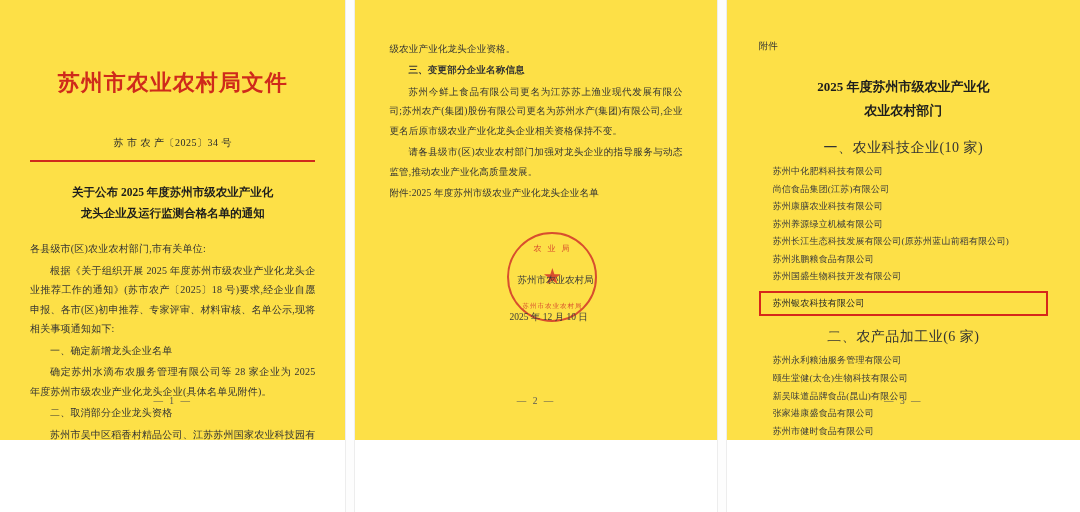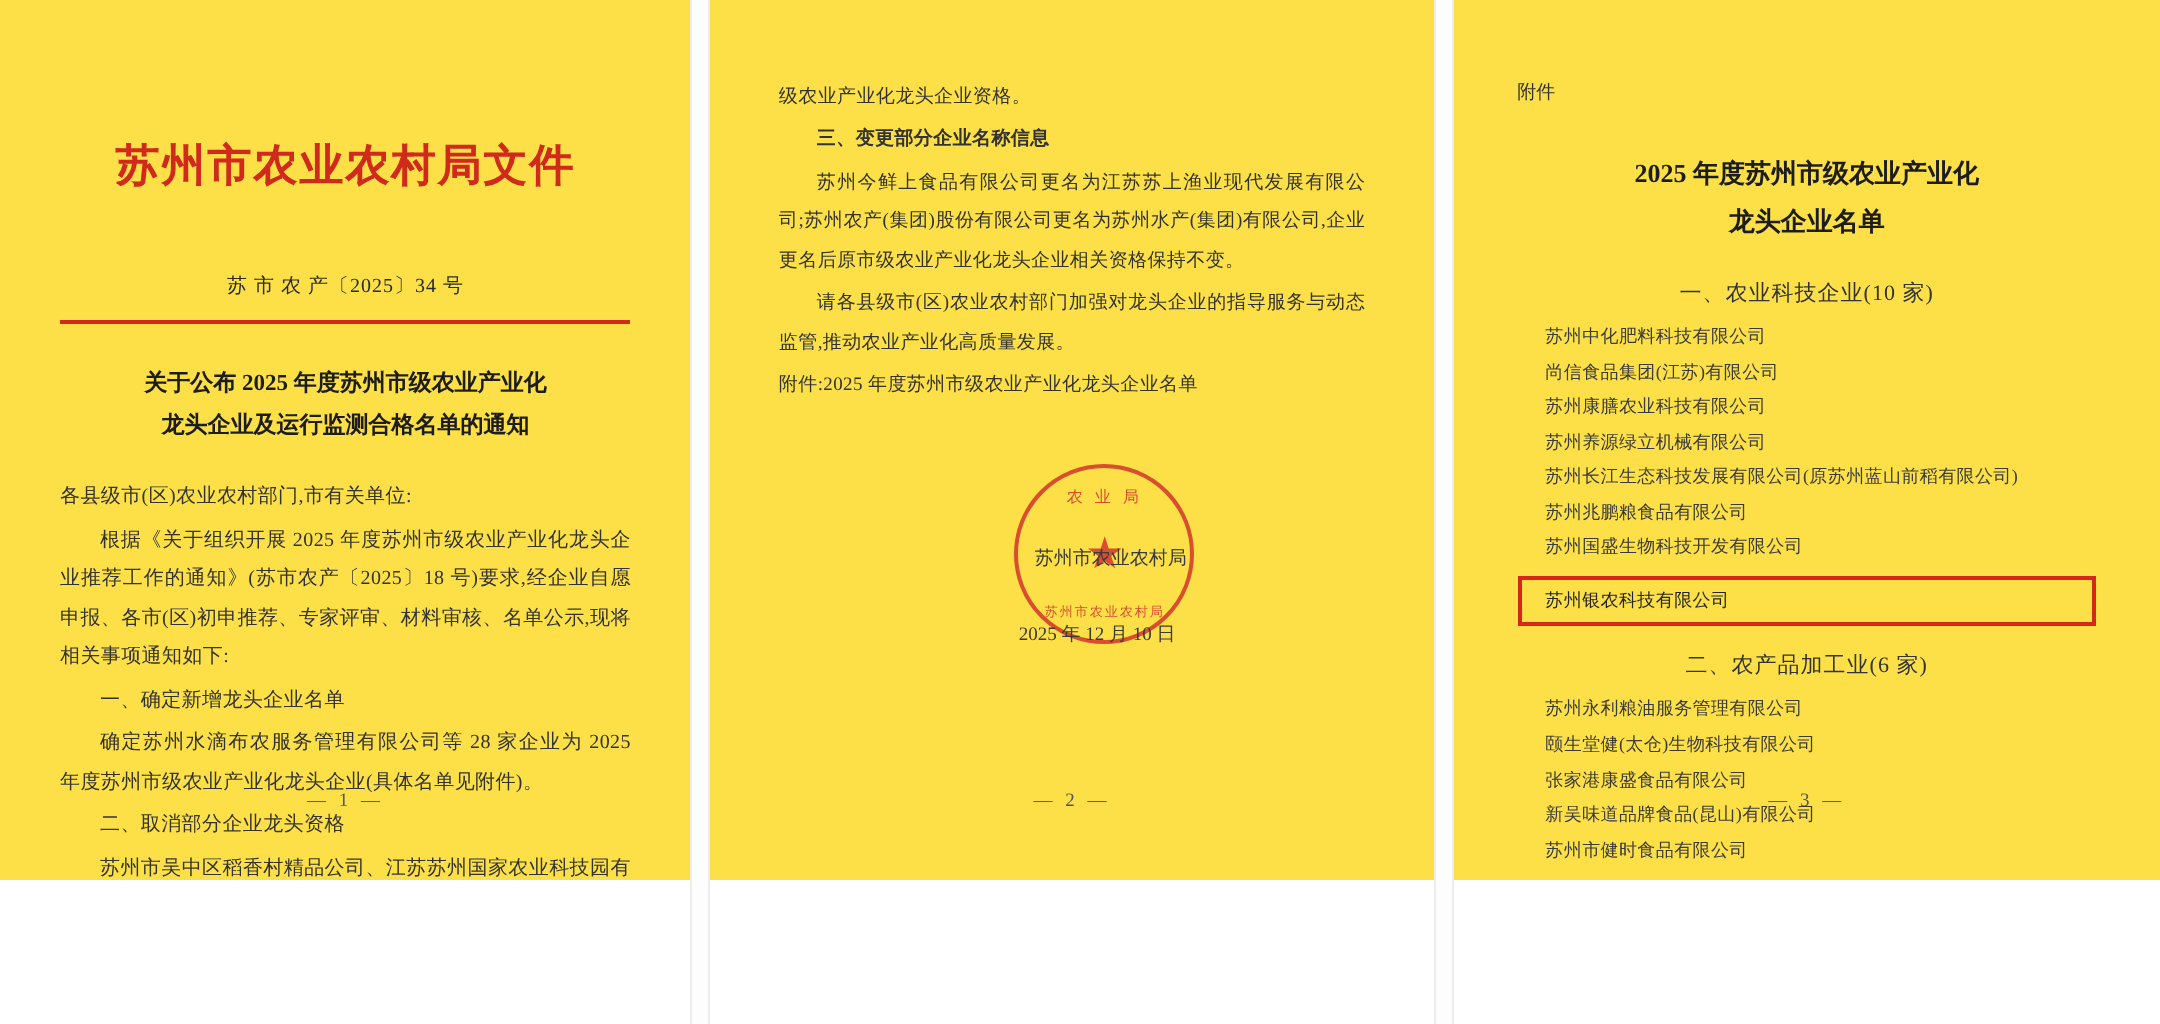--- a/index.html
+++ b/index.html
@@ -163,21 +163,21 @@
   .list-title {
     text-align: center;
     font-size: 13px;
     font-weight: bold;
     color: #1d1d1d;
     line-height: 1.85;
     margin-bottom: 16px;
   }
   .cat-head {
     text-align: center;
-    font-size: 11px;
+    font-size: 14px;
     color: #333;
     margin: 12px 0 6px 0;
     letter-spacing: 0.5px;
   }
   .company {
     font-size: 9px;
     color: #3b3b3b;
     line-height: 1.95;
     padding-left: 14px;
     letter-spacing: 0.2px;
@@ -249,40 +249,40 @@
 
     <div class="page-num">— 2 —</div>
   </div>
 
   <div class="gutter"></div>
 
   <div class="page page-3">
     <div class="attach-label">附件</div>
     <div class="list-title">
       <div>2025 年度苏州市级农业产业化</div>
-      <div>龙头企业名单</div>
+      <div>农业农村部门</div>
     </div>
 
     <div class="cat-head">一、农业科技企业(10 家)</div>
     <div>
       <div class="company">苏州中化肥料科技有限公司</div>
       <div class="company">尚信食品集团(江苏)有限公司</div>
       <div class="company">苏州康膳农业科技有限公司</div>
       <div class="company">苏州养源绿立机械有限公司</div>
       <div class="company">苏州长江生态科技发展有限公司(原苏州蓝山前稻有限公司)</div>
       <div class="company">苏州兆鹏粮食品有限公司</div>
       <div class="company">苏州国盛生物科技开发有限公司</div>
       <div class="company highlight">苏州银农科技有限公司</div>
     </div>
 
     <div class="cat-head">二、农产品加工业(6 家)</div>
     <div>
       <div class="company">苏州永利粮油服务管理有限公司</div>
       <div class="company">颐生堂健(太仓)生物科技有限公司</div>
+      <div class="company">新吴味道品牌食品(昆山)有限公司</div>
       <div class="company">张家港康盛食品有限公司</div>
-      <div class="company">新吴味道品牌食品(昆山)有限公司</div>
       <div class="company">苏州市健时食品有限公司</div>
     </div>
 
     <div class="page-num">— 3 —</div>
   </div>
 
 </div>
 
 </body></html>

